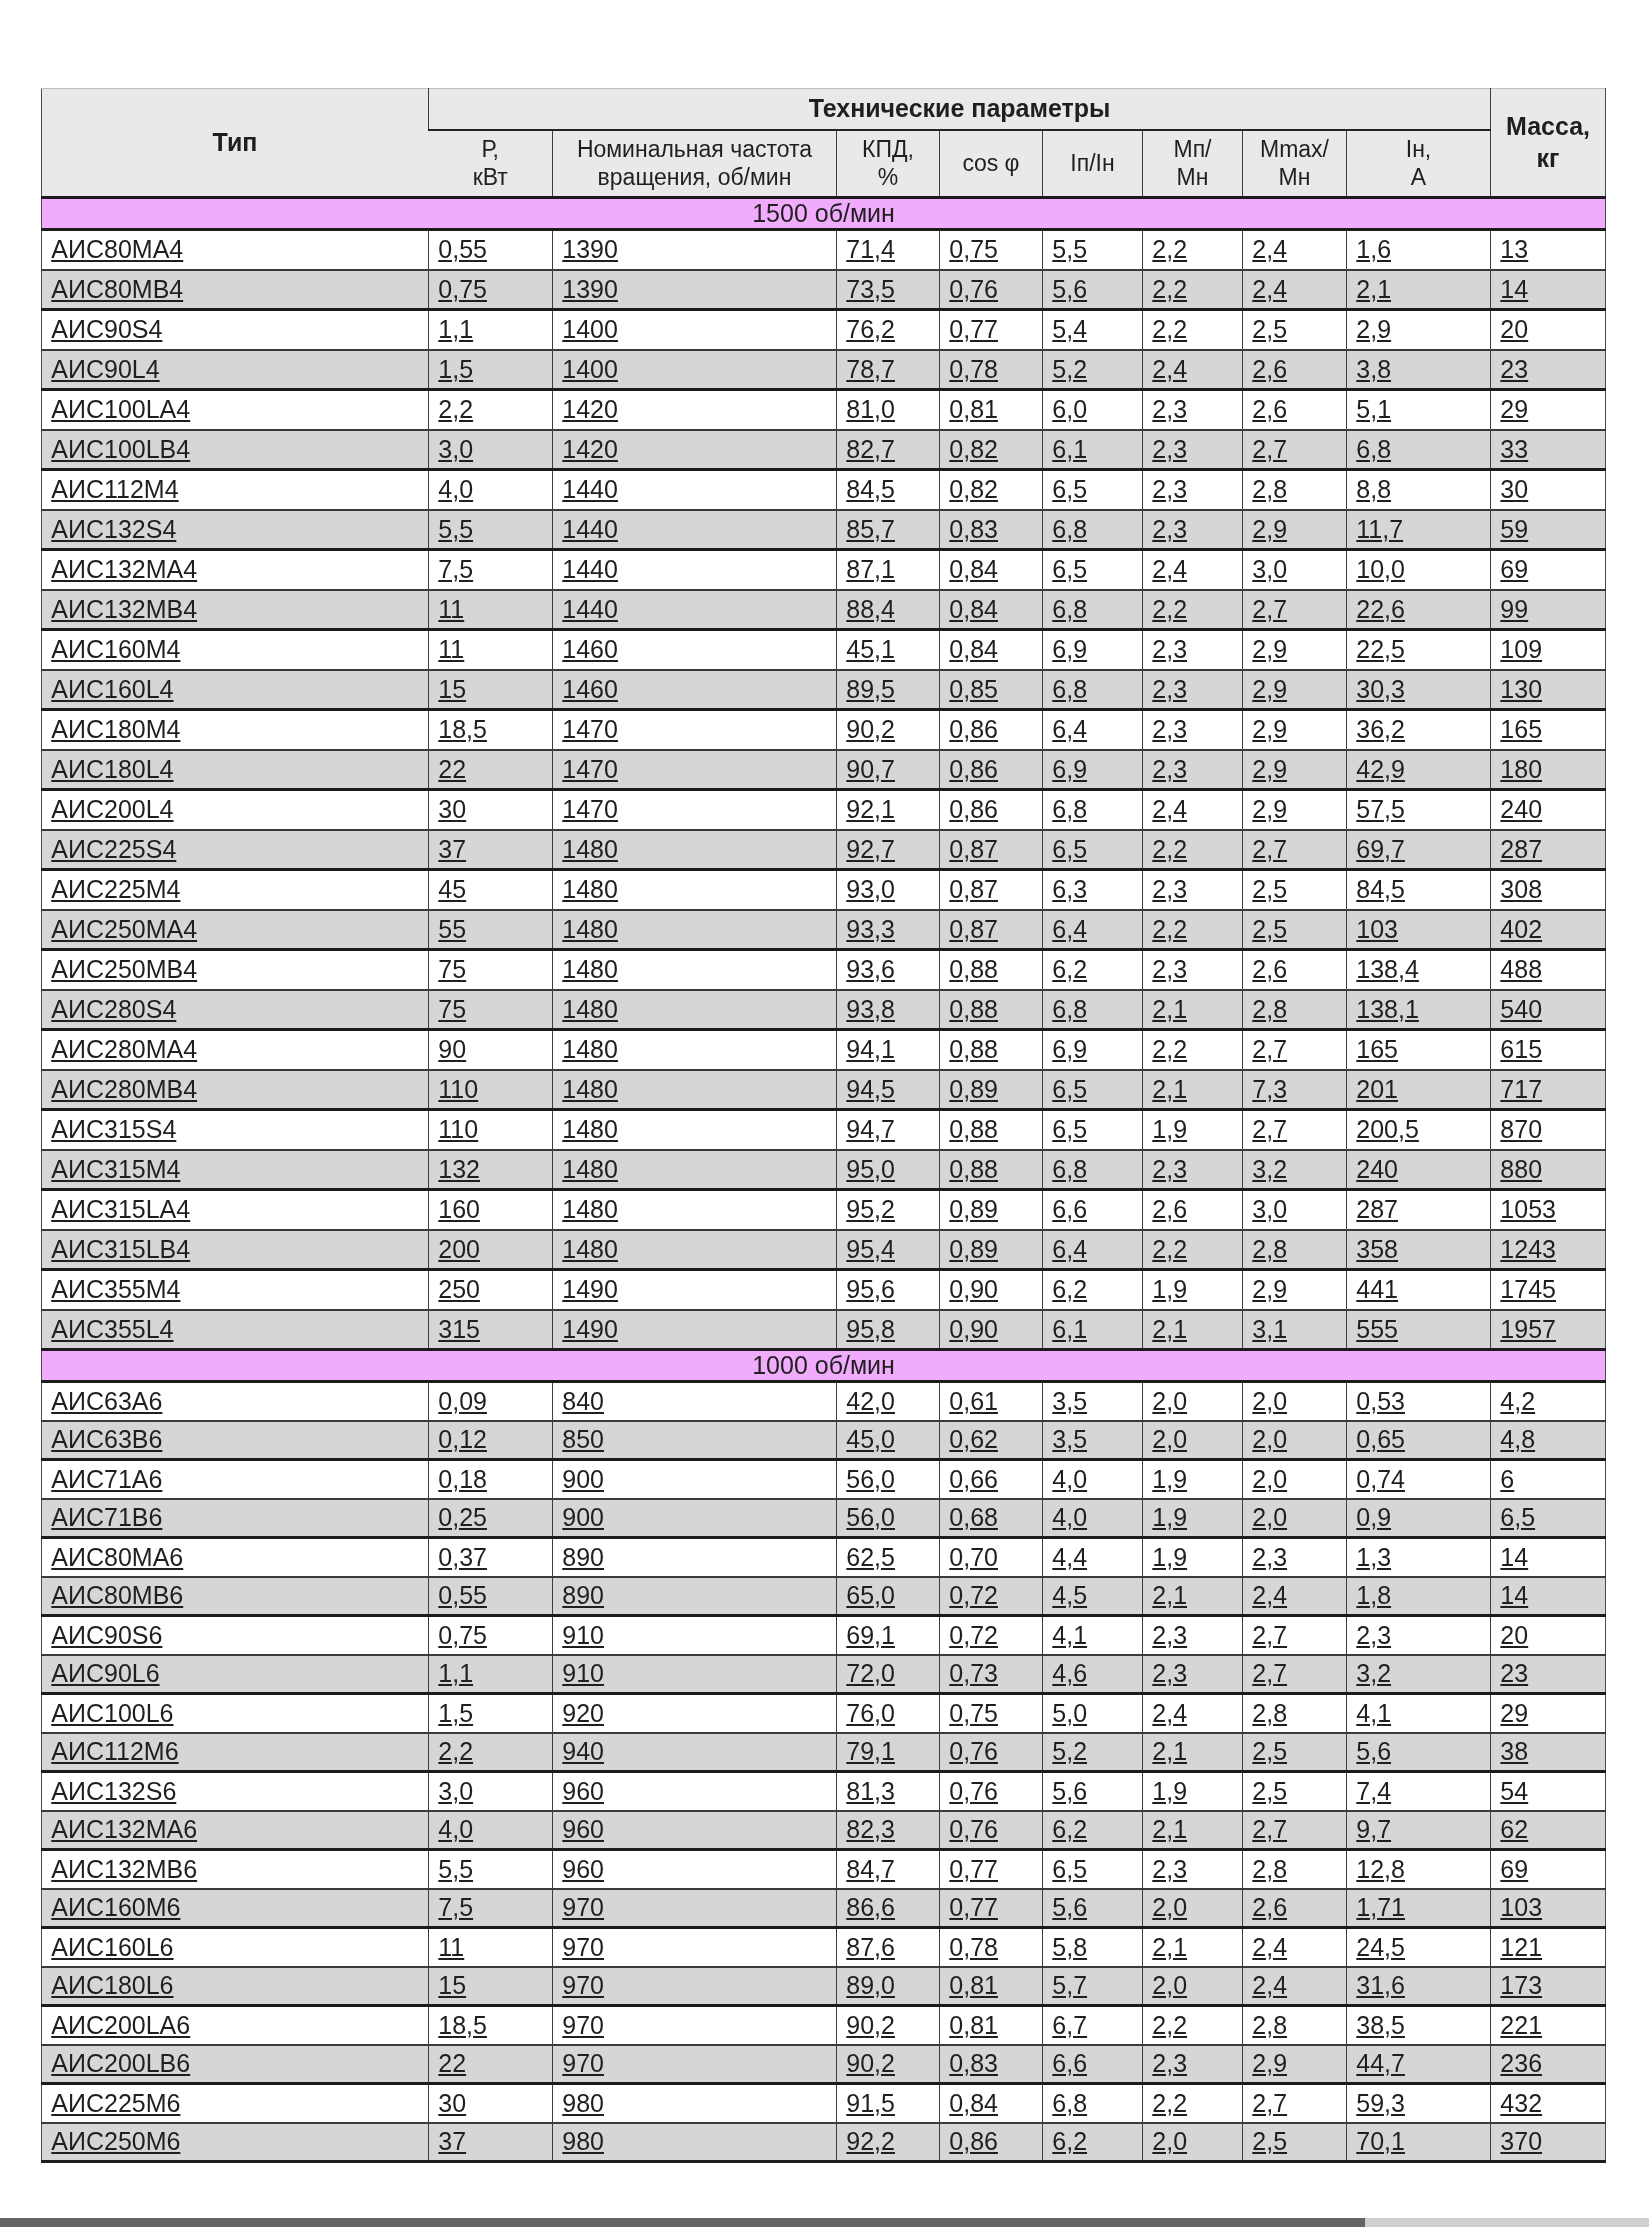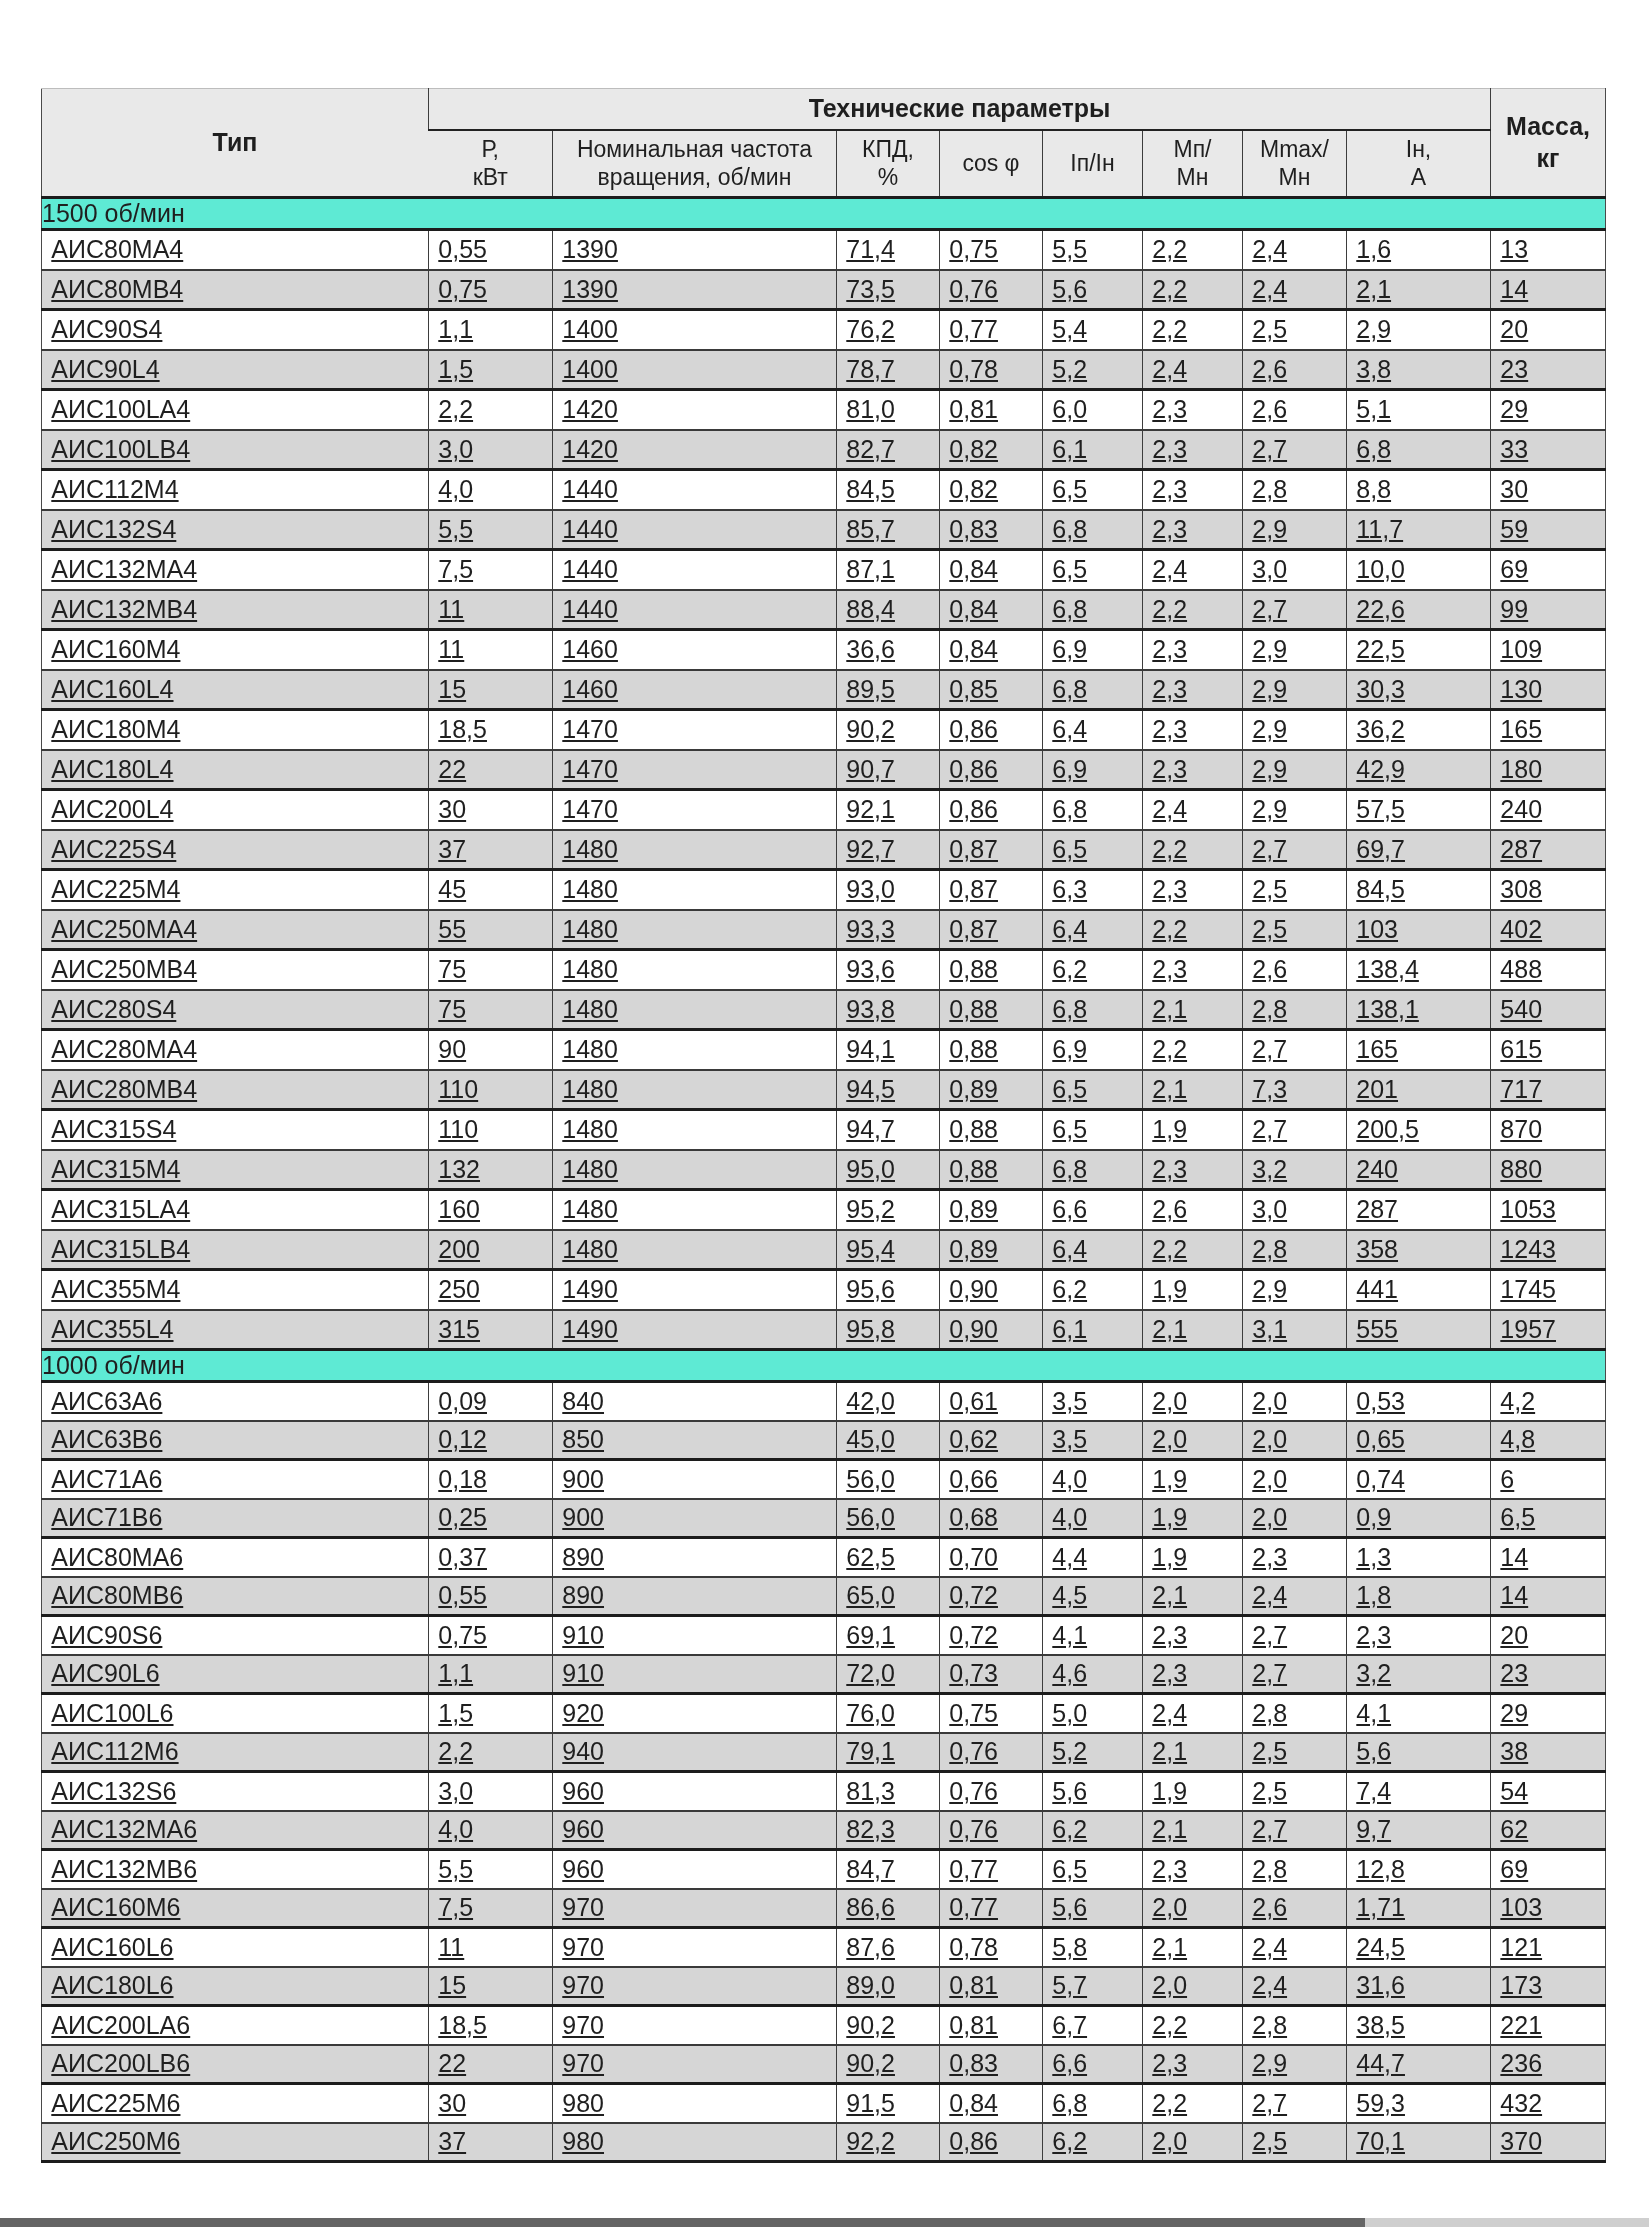--- a/index.html
+++ b/index.html
@@ -41,22 +41,22 @@
     font-size:25px;
     padding:0 0 0 9.3px;
     vertical-align:middle;
     line-height:1;
   }
   tbody tr.data { height:40px;text-decoration:underline; }
   tbody tr.s2 { height:39px; }
   tbody tr.odd  td { background:#ffffff; border-bottom:2px solid #3a3a3a; }
   tbody tr.even td { background:#d6d6d6; border-bottom:3.3px solid #1c1c1c; }
   tbody tr.section td {
-    height:32px; background:#5eead4;
-    padding:0;
+    height:32px; background:#f0abfc;
+    text-align:center; padding:0;
     font-size:25px; font-weight:normal;
     border-left:none;
     border-bottom:3.3px solid #1c1c1c;
   }
   .scrollbar {
     position:absolute; left:0; bottom:0;
     width:1649px; height:9.3px;
     background:#cfcfcf;
   }
   .scroll-thumb {
@@ -226,21 +226,21 @@
         <td>6,8</td>
         <td>2,2</td>
         <td>2,7</td>
         <td>22,6</td>
         <td>99</td>
       </tr>
       <tr class="data odd">
         <td>АИС160М4</td>
         <td>11</td>
         <td>1460</td>
-        <td>36,6</td>
+        <td>45,1</td>
         <td>0,84</td>
         <td>6,9</td>
         <td>2,3</td>
         <td>2,9</td>
         <td>22,5</td>
         <td>109</td>
       </tr>
       <tr class="data even">
         <td>АИС160L4</td>
         <td>15</td>

